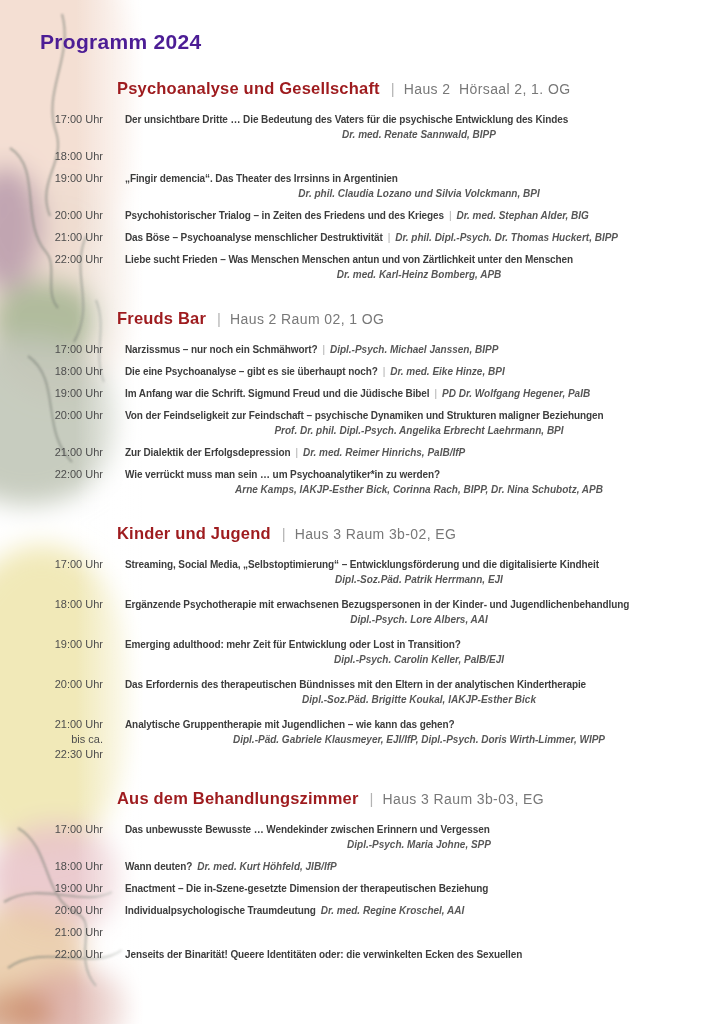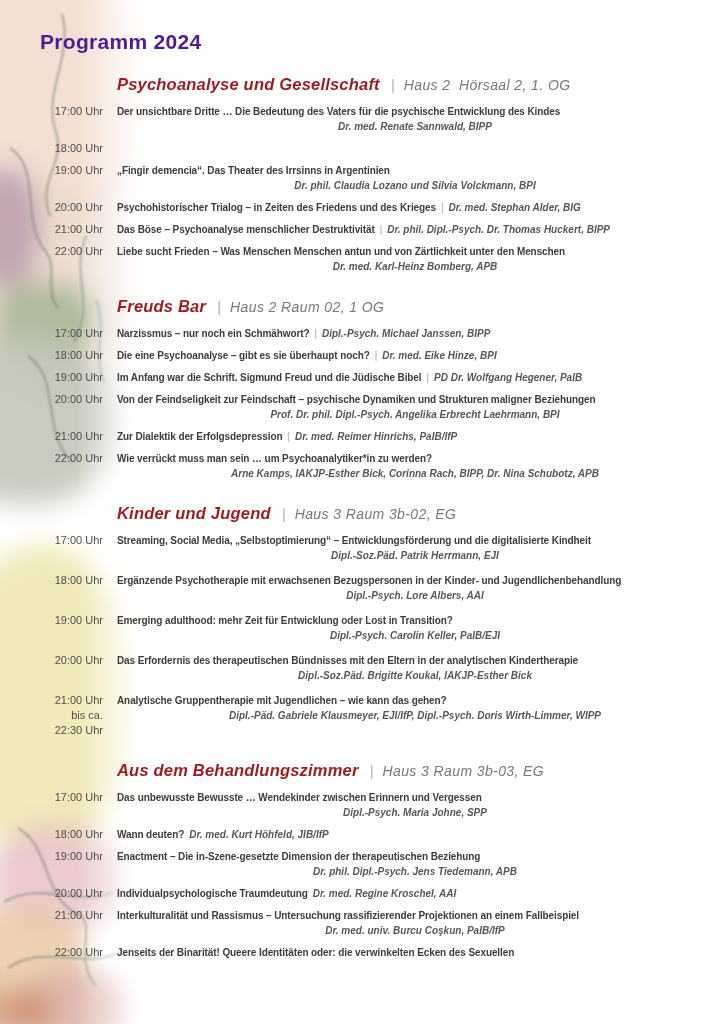--- a/index.html
+++ b/index.html
@@ -5,30 +5,30 @@
   html,body{margin:0;padding:0;}
   body{
     width:725px;height:1024px;position:relative;overflow:hidden;
     background:#ffffff;
     font-family:"Liberation Sans","DejaVu Sans",sans-serif;
     color:#3f3f3f;
     -webkit-font-smoothing:antialiased;
   }
   .artwork{position:absolute;left:0;top:0;width:150px;height:1024px;pointer-events:none;}
   .wrap{position:relative;z-index:2;padding:30px 12px 0 40px;}
-  .row{display:grid;grid-template-columns:63px 1fr;column-gap:14px;}
+  .row{display:grid;grid-template-columns:63px 1fr;column-gap:22px;}
   .indent{margin-left:77px;}
 
   .page-title{
     font-size:21px;font-weight:bold;color:#4c1d95;letter-spacing:0.3px;
     line-height:24px;margin:0 0 2px 0;
   }
   .section{margin-top:22px;}
   .section:first-of-type{margin-top:20px;}
-  .section-header{line-height:20px;margin-bottom:9px;white-space:pre-wrap;font-style:italic;}
+  .section-header{line-height:28px;margin-bottom:9px;white-space:pre-wrap;}
   .section-name{font-size:16.5px;font-weight:bold;color:#9e1b1e;letter-spacing:0.2px;}
   .header-pipe{font-size:15px;color:#b3b3b3;font-weight:400;margin:0 9px 0 11px;}
   .section-location{font-size:14px;color:#787878;letter-spacing:0.4px;}
 
   .event{margin-bottom:7px;}
   .event.gap-lg{margin-bottom:10px;}
   .time-cell{
     text-align:right;font-size:11px;color:#4d4d4d;line-height:15px;white-space:nowrap;
   }
   .content-cell{font-size:10px;line-height:15px;}
@@ -252,38 +252,33 @@
           <div class="content-cell">
             <div class="ev-title"><span>Wann deuten?</span> <span class="ev-speaker">Dr. med. Kurt Höhfeld, JIB/IfP</span></div>
           </div>
         </div>
         <div class="row event">
           <div class="time-cell">
             <div>19:00 Uhr</div>
           </div>
           <div class="content-cell">
             <div class="ev-title"><span>Enactment – Die in-Szene-gesetzte Dimension der therapeutischen Beziehung</span></div>
-            <div class="ev-speaker">Dr. phil. Dipl.-Psych. Jens Tiedemann, APB</div>
           </div>
         </div>
         <div class="row event">
           <div class="time-cell">
             <div>20:00 Uhr</div>
           </div>
           <div class="content-cell">
             <div class="ev-title"><span>Individualpsychologische Traumdeutung</span> <span class="ev-speaker">Dr. med. Regine Kroschel, AAI</span></div>
           </div>
         </div>
         <div class="row event">
           <div class="time-cell">
             <div>21:00 Uhr</div>
-          </div>
-          <div class="content-cell">
-            <div class="ev-title"><span>Interkulturalität und Rassismus – Untersuchung rassifizierender Projektionen an einem Fallbeispiel</span></div>
-            <div class="ev-speaker">Dr. med. univ. Burcu Coşkun, PaIB/IfP</div>
           </div>
         </div>
         <div class="row event">
           <div class="time-cell">
             <div>22:00 Uhr</div>
           </div>
           <div class="content-cell">
             <div class="ev-title"><span>Jenseits der Binarität! Queere Identitäten oder: die verwinkelten Ecken des Sexuellen</span></div>
           </div>
         </div>

